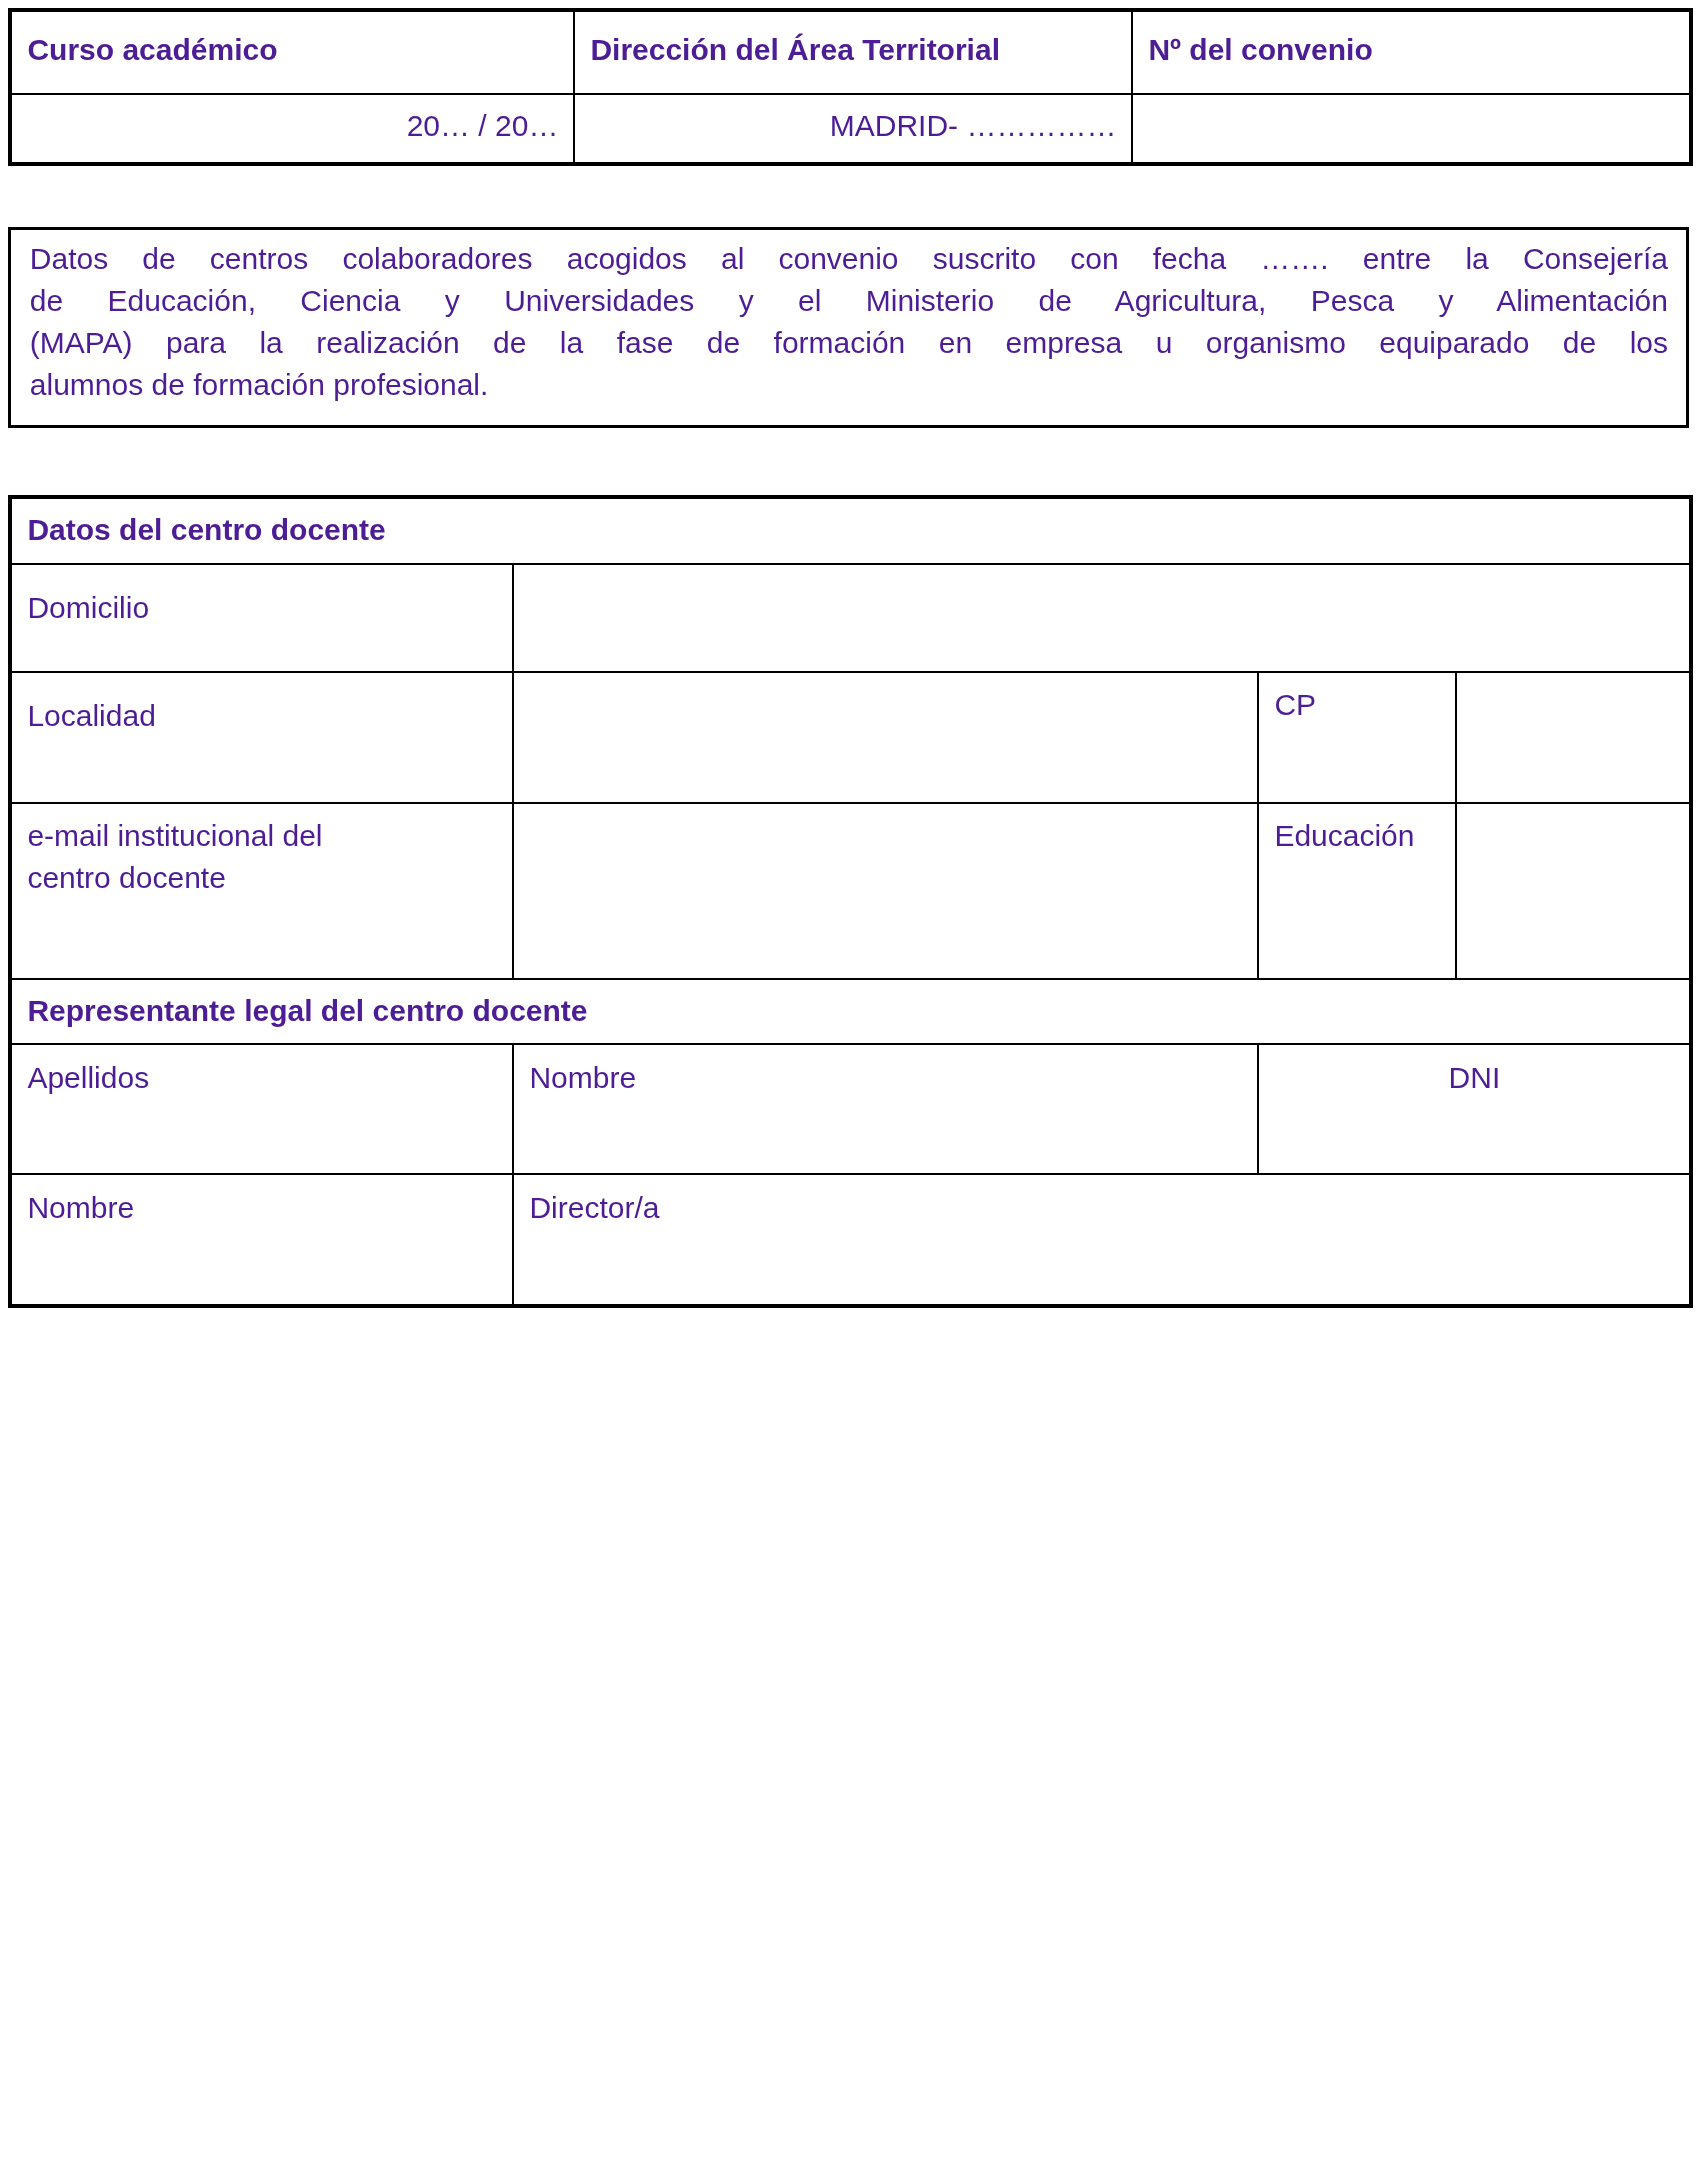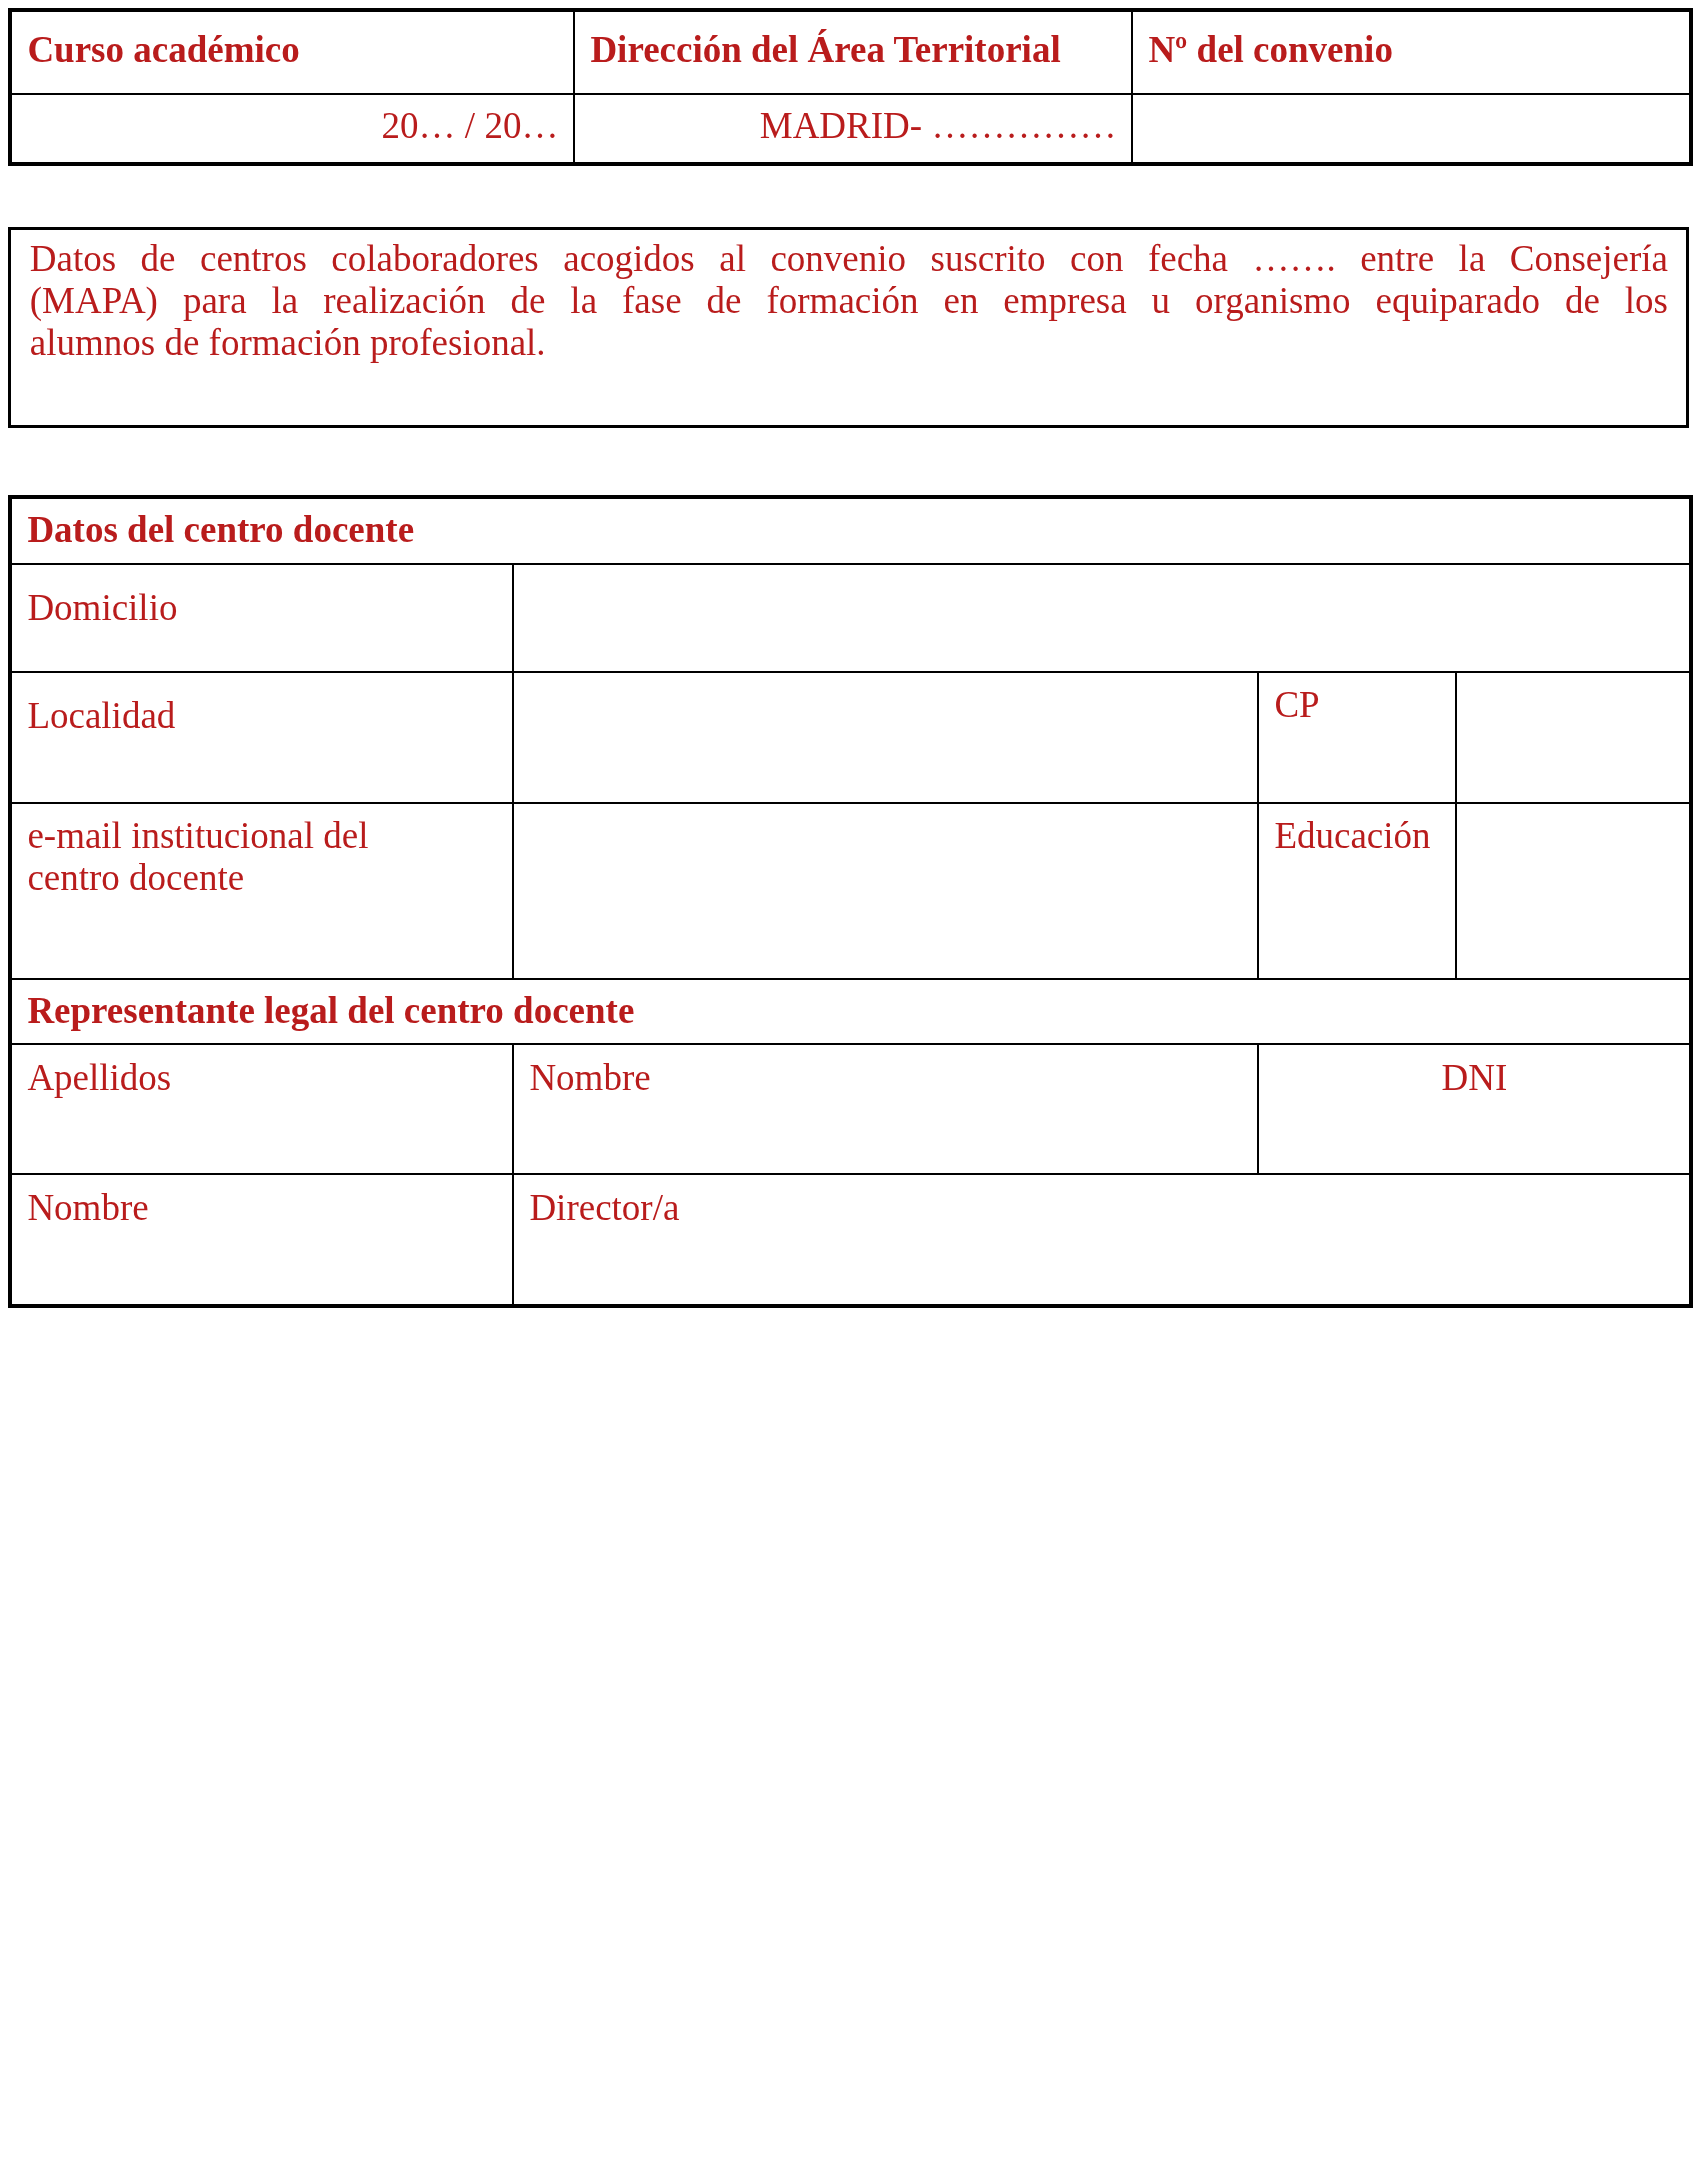--- a/index.html
+++ b/index.html
@@ -3,23 +3,23 @@
 <meta charset="utf-8">
 <title>Formulario convenio</title>
 <style>
   * { box-sizing: border-box; }
   html, body { margin: 0; padding: 0; background: #ffffff; }
   .sheet {
     position: relative;
     width: 1699px;
     height: 2183px;
     background: #ffffff;
-    color: #b91c1c;
-    font-family: Liberation Serif, serif;
-    font-size: 37px;
+    color: #4c1d95;
+    font-family: Liberation Sans, sans-serif;
+    font-size: 30px;
     line-height: 42px;
   }
   table {
     position: absolute;
     left: 8.4px;
     border-collapse: collapse;
     table-layout: fixed;
     width: 1681px;
     border: 4.2px solid #000;
   }
@@ -94,20 +94,21 @@
     <tr class="vrow">
       <td class="val">20… / 20…</td>
       <td class="val">MADRID- ……………</td>
       <td class="val"></td>
     </tr>
   </tbody>
     </table>
 
   <div class="notice">
     <div class="jline">Datos de centros colaboradores acogidos al convenio suscrito con fecha ……. entre la Consejería</div>
+    <div class="jline">de Educación, Ciencia y Universidades y el Ministerio de Agricultura, Pesca y Alimentación</div>
     <div class="jline">(MAPA)  para la realización de la fase de formación en empresa u organismo equiparado de los</div>
     <div class="lline">alumnos de formación profesional.</div>
   </div>
 
   <table id="main-table">
     <colgroup>
       <col style="width:503px">
       <col style="width:745px">
       <col style="width:198px">
       <col style="width:235px">

